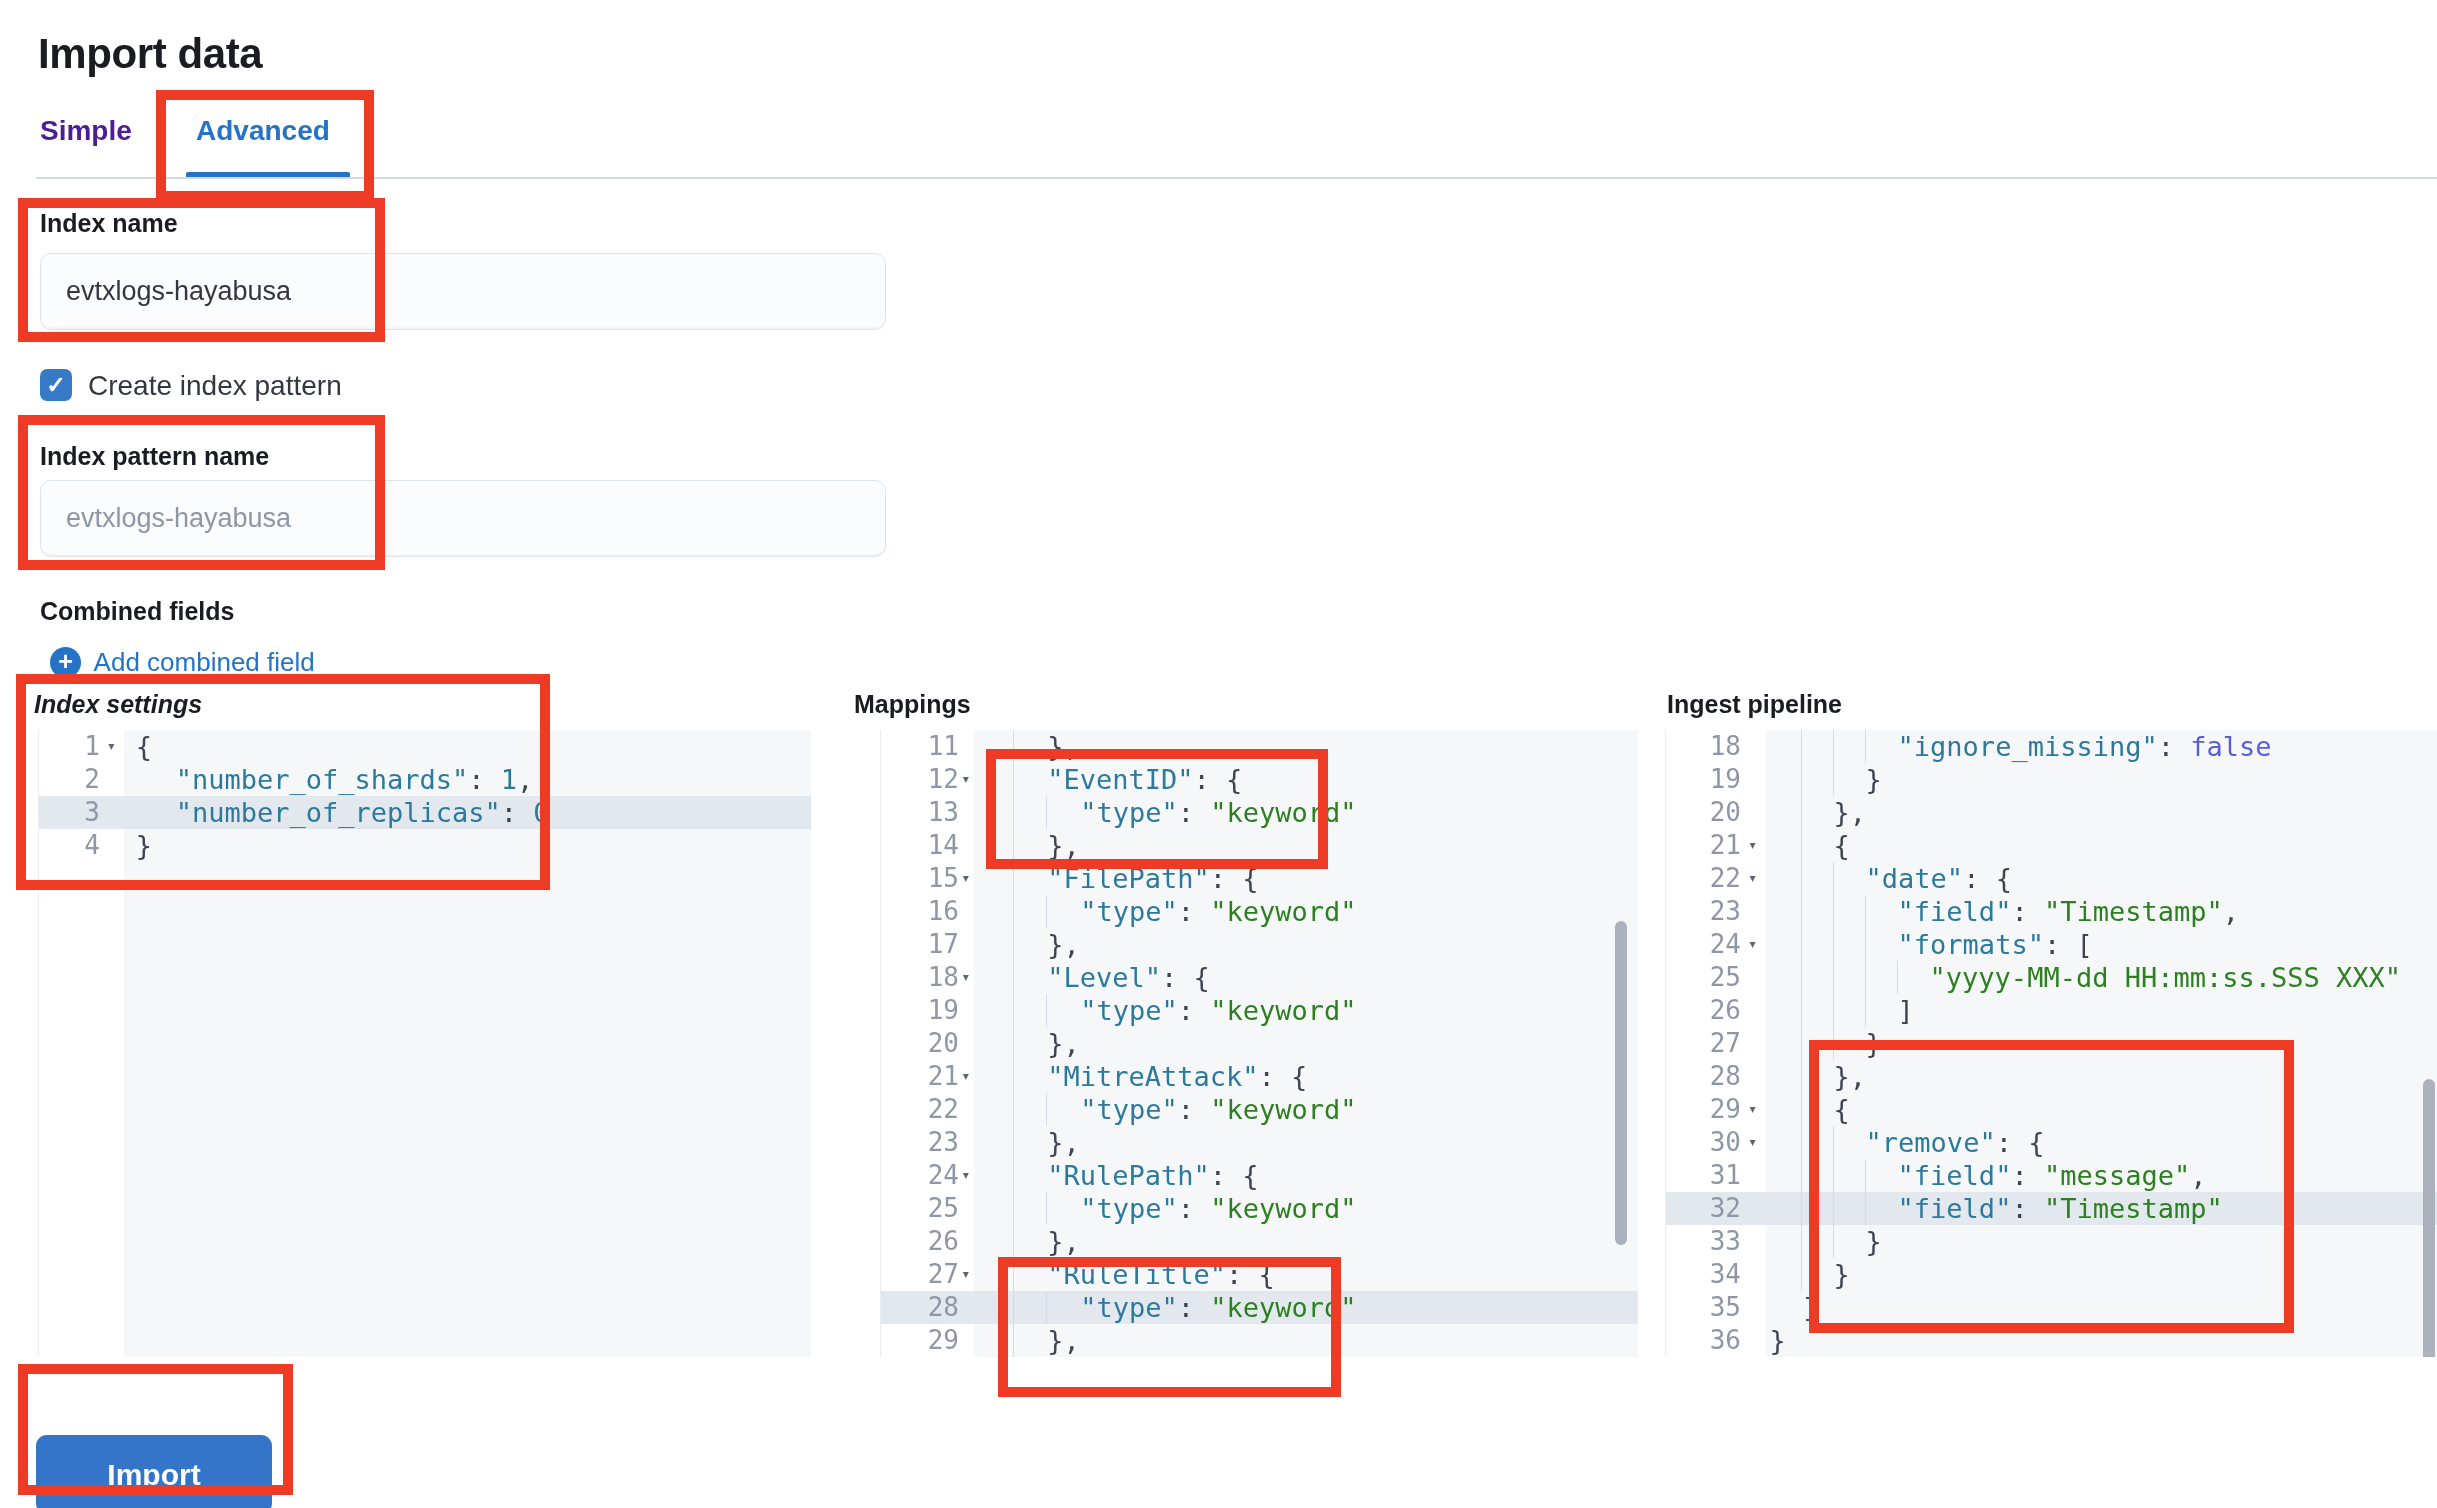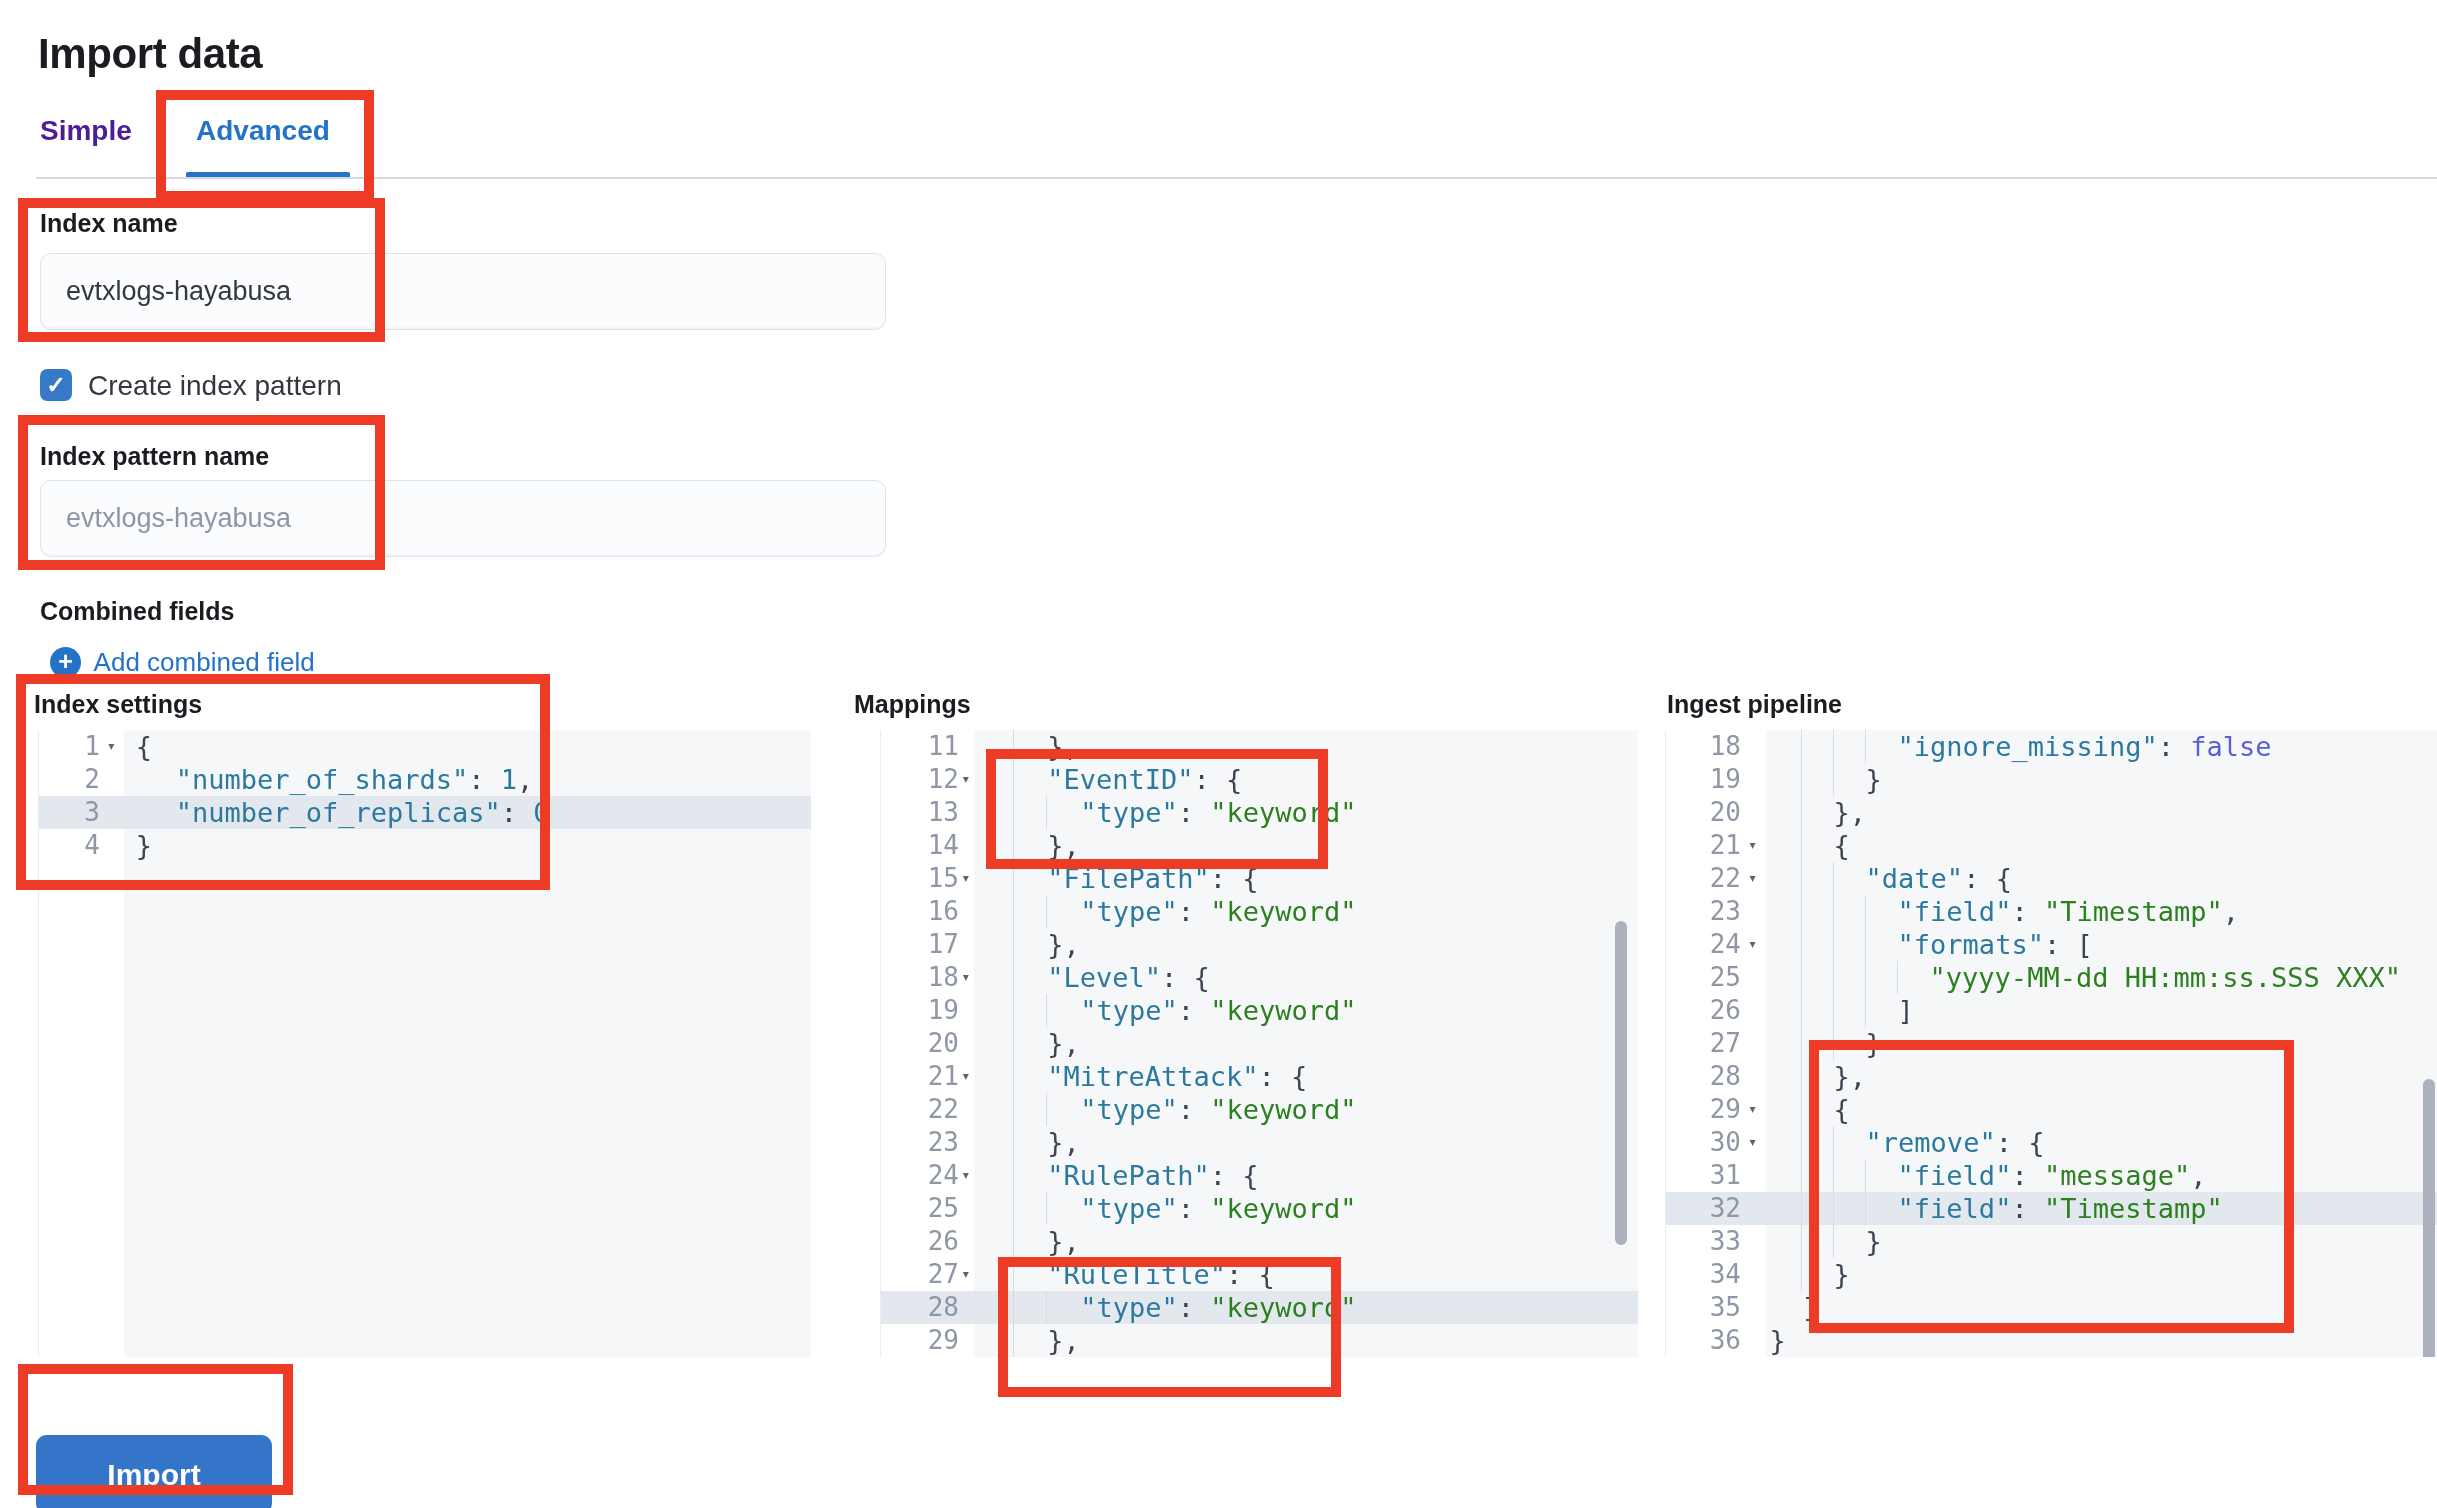--- a/index.html
+++ b/index.html
@@ -32,21 +32,21 @@
     border-radius:7.2px; color:#fff; font-size:23.4px; font-weight:700; text-align:center; line-height:32px; cursor:pointer; }
   .checkbox-label { position:absolute; left:88px; top:369px; font-size:28px; line-height:33px; color:#343741; }
 
   .add-combined { position:absolute; left:50px; top:647px; display:flex; align-items:center; cursor:pointer; }
   .plus-icon { width:31px; height:31px; background:#2573c7; border-radius:50%; color:#fff;
     font-size:25px; font-weight:700; text-align:center; line-height:29px; }
   .add-combined-text { margin-left:12.6px; font-size:26px; font-weight:500; color:#2573c7; }
 
   
   .editor-label { position:absolute; top:690px; font-size:25px; font-weight:700; color:#1a1c21; }
-  .lbl-ed1 { left:34px; } .lbl-ed2 { left:854px; } .lbl-ed3 { left:1667px; }
+  .lbl-ed1 { left:34px;font-style:italic; } .lbl-ed2 { left:854px; } .lbl-ed3 { left:1667px; }
 
   .editor { position:absolute; top:730px; height:627px; background:#f6f7f9; overflow:hidden;
     font-family:"DejaVu Sans Mono", monospace; font-size:27px; border-left:0.9px solid #e9ecf2; }
   #ed1 { left:38px;  width:773px; --gw:85px;  --nw:61px; --aw:22.5px; --unit:40px; --pad:11.7px; }
   #ed2 { left:856px; width:758px;margin-left:24px; --gw:93px; --nw:78px; --aw:13.5px; --unit:33px; --pad:7.2px;  }
   #ed3 { left:1665px; width:773px; --gw:100px; --nw:75px; --aw:23.4px; --unit:32px; --pad:3.6px; }
 
   .gutter-strip { position:absolute; left:0; top:0; bottom:0; width:var(--gw); background:#fff; }
   .rows { position:relative; }
   .row { display:flex; height:33px; line-height:33px; }

